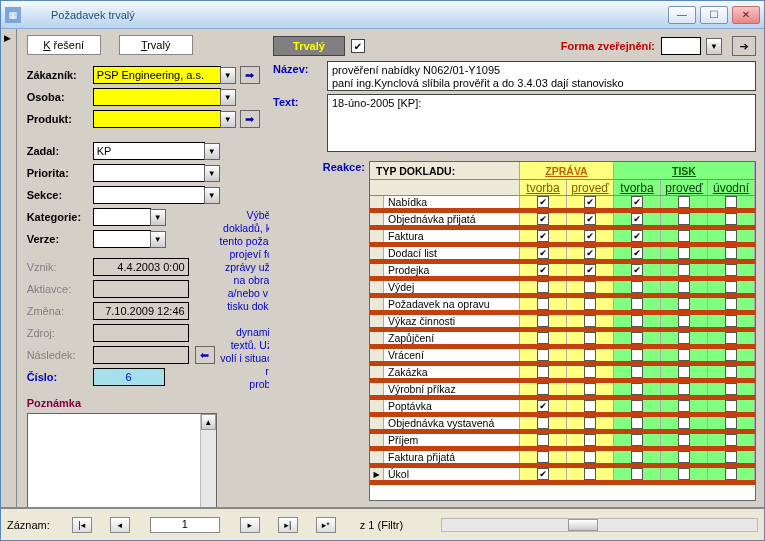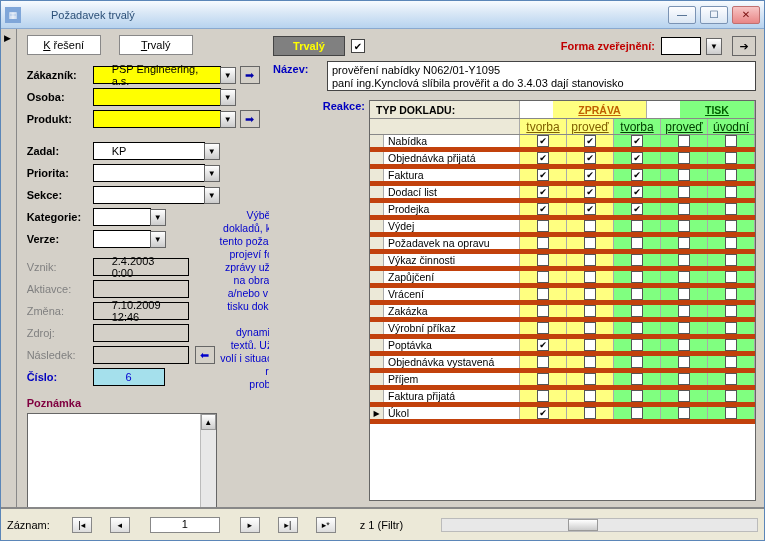--- a/index.html
+++ b/index.html
@@ -86,21 +86,21 @@
     display:flex;align-items:center;justify-content:center;
     font-size: 11px;
   }
   .tab u { text-decoration: underline; }
   .row { display:flex; align-items:center; height: 20px; margin-bottom: 2px; }
   .lbl { width: 66px; font-weight: bold; color:#000; }
   .lbl.gray { color:#808080; font-weight: normal; }
   .lbl.blue { color:#0000c0; font-weight: bold; }
   .fld {
     height: 18px; border: 1px solid #000; background:#fff;
-    padding: 1px 18px; font-size: 11px; color:#000;
+    padding: 1px 3px; font-size: 11px; color:#000;
     display:flex;align-items:center;
   }
   .fld.yellow { background:#ffff00; }
   .fld.readonly { background:#d4d0c8; }
   .fld.num { background:#a5e0ec; text-align:center; justify-content:center; color:#0000d0;}
   .dd {
     width: 16px; height: 17px; border: 1px solid #666;
     background: linear-gradient(#fff,#ccc);
     display:flex;align-items:center;justify-content:center; font-size:8px;
     margin-left:-1px;
@@ -154,21 +154,21 @@
   .textarea.big { height:58px; }
   .tablewrap {
     flex:1;display:flex;gap:4px;margin-top:6px;overflow:hidden;
   }
   .reakcecol { width:92px; }
   .reakce-lbl { color:#0000c0;font-weight:bold;text-align:right;margin-bottom:8px;}
   .grid {
     flex:1;border:1px solid #666;background:#fff;display:flex;flex-direction:column;
     overflow:hidden; font-size:10.5px;
   }
-  .ghdr1 { display:flex;height:18px;border-bottom:1px solid #888;gap:33px;}
+  .ghdr1 { display:flex;height:18px;border-bottom:1px solid #888;}
   .ghdr1 .c { display:flex;align-items:center;padding:0 6px;font-weight:bold;border-right:1px solid #aaa;}
   .ghdr1 .typ { width:150px;background:#ece9d8;}
   .ghdr1 .zpr { width:94px;background:#ffff80;color:#c06000;justify-content:center;text-decoration:underline;}
   .ghdr1 .tsk { flex:1;background:#80ff80;color:#006000;justify-content:center;text-decoration:underline;}
   .ghdr2 { display:flex;height:16px;border-bottom:1px solid #888;}
   .ghdr2 .c { display:flex;align-items:center;justify-content:center;border-right:1px solid #aaa;font-size:12px;}
   .ghdr2 .typ { width:150px;background:#ece9d8;}
   .ghdr2 .y { width:47px;background:#ffff80;color:#806000;text-decoration:underline;}
   .ghdr2 .g { width:47px;background:#80ff80;color:#004000;text-decoration:underline;}
   .gbody { flex:1;overflow-y:auto;}
@@ -267,21 +267,21 @@
         <div class="row">
           <div class="lbl">Verze:</div>
           <div class="fld" style="width:58px"></div>
           <div class="dd">▼</div>
         </div>
 
         <div style="height:6px"></div>
 
         <div class="row">
           <div class="lbl gray">Vznik:</div>
-          <div class="fld readonly" style="width:96px;justify-content:flex-end">2.4.2003 0:00</div>
+          <div class="fld readonly" style="width:96px;justify-content:flex-end">4.4.2003 0:00</div>
         </div>
         <div class="row">
           <div class="lbl gray">Aktiavce:</div>
           <div class="fld readonly" style="width:96px"></div>
         </div>
         <div class="row">
           <div class="lbl gray">Změna:</div>
           <div class="fld readonly" style="width:96px;justify-content:flex-end">7.10.2009 12:46</div>
         </div>
         <div class="row">
@@ -317,20 +317,24 @@
           <div class="formz">Forma zveřejnění:</div>
           <div class="fld" style="width:40px"></div>
           <div class="dd">▼</div>
           <div class="iconbtn" style="margin-left:4px">➔</div>
         </div>
 
         <div class="nazevrow">
           <div class="l">Název:</div>
           <div class="textarea" style="height:30px;white-space:pre-line">prověření nabídky N062/01-Y1095
 paní ing.Kynclová slíbila prověřit a do 3.4.03 dají stanovisko</div>
+        </div>
+        <div class="nazevrow">
+          <div class="l">Text:</div>
+          <div class="textarea big">18-úno-2005 [KP]:</div>
         </div>
 
         <div class="tablewrap">
           <div class="reakcecol">
             <div class="reakce-lbl">Reakce:</div>
           </div>
           <div class="grid">
             <div class="ghdr1">
               <div class="c typ" style="width:150px">TYP DOKLADU:</div>
               <div class="c zpr">ZPRÁVA</div>

